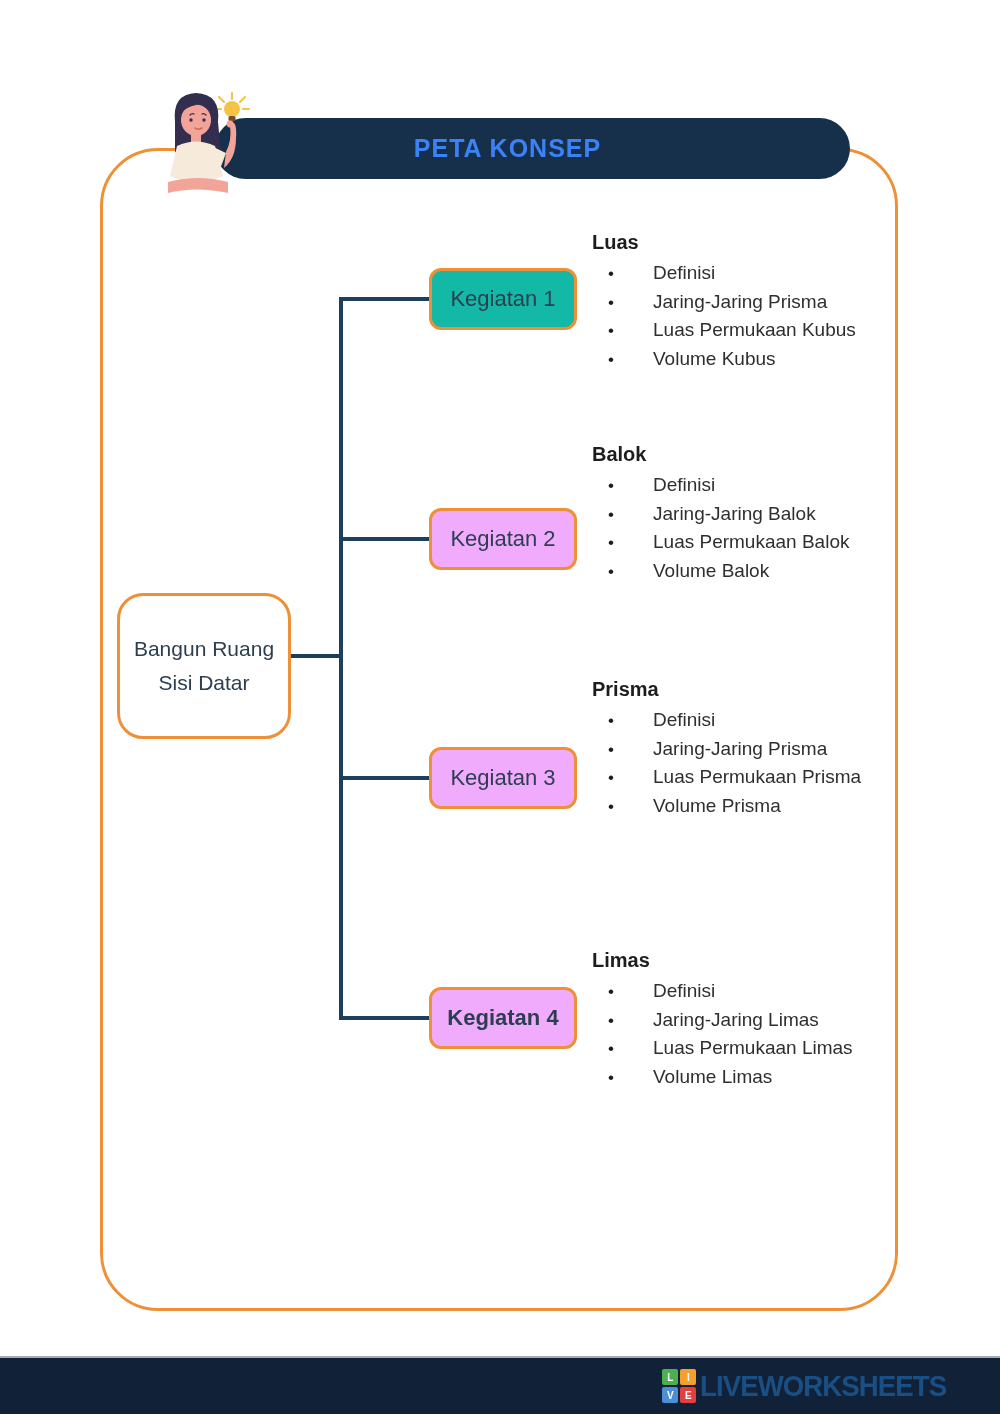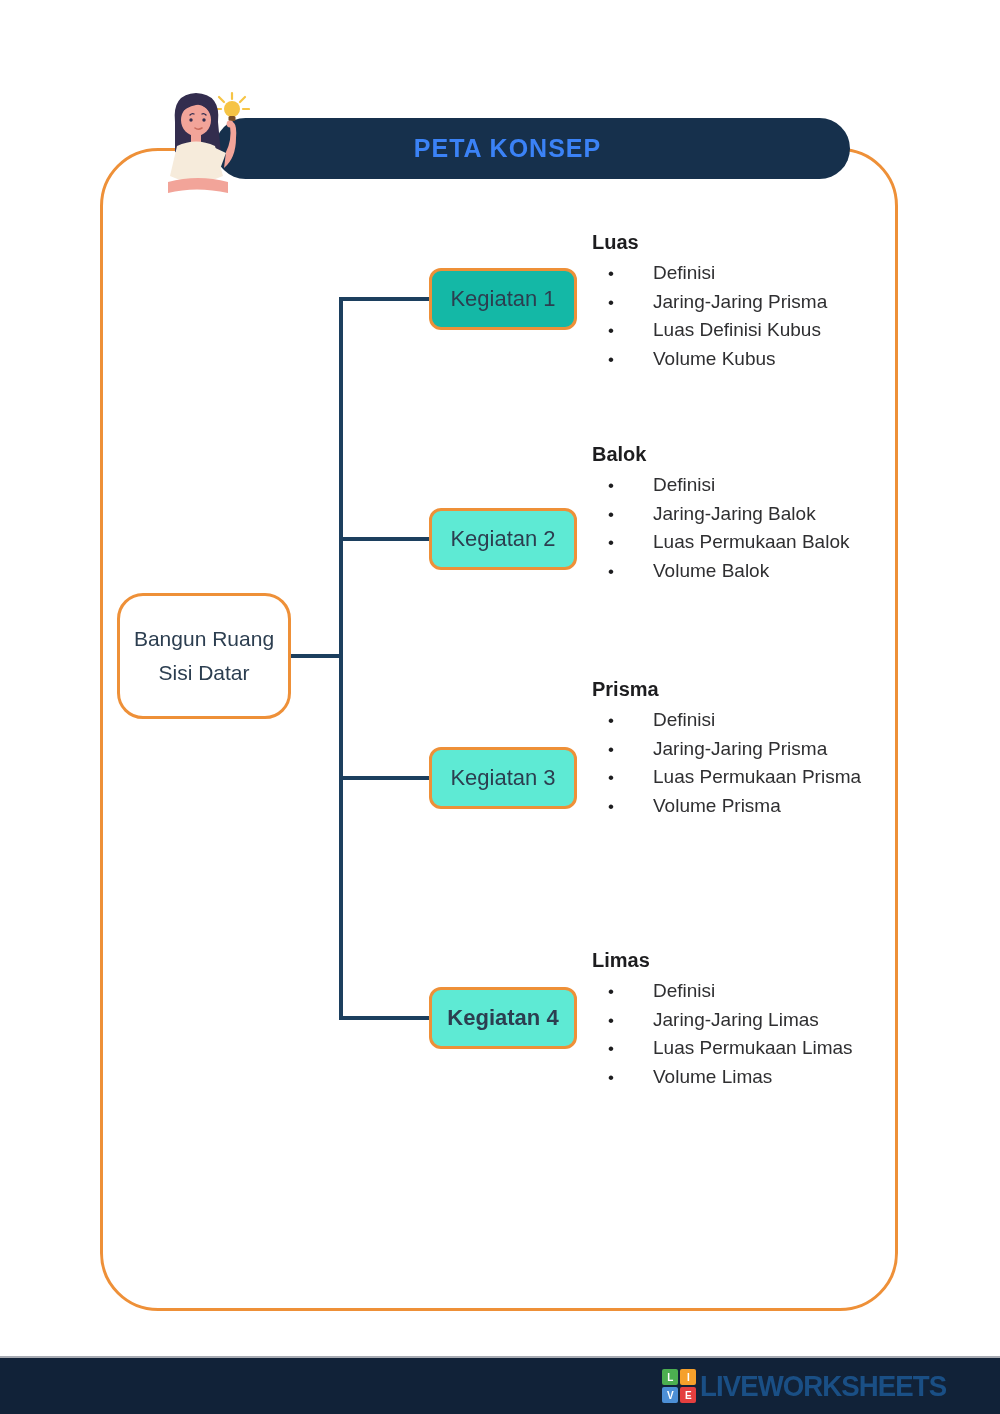--- a/index.html
+++ b/index.html
@@ -28,29 +28,29 @@
   
   .conn { position:absolute; background:#1C3F5E; z-index:1; }
   .trunk   { left:339px; top:297px; width:4px;  height:723px; }
   .branch1 { left:340px; top:297px; width:89px; height:4px; }
   .branch2 { left:340px; top:537px; width:89px; height:4px; }
   .branch3 { left:340px; top:776px; width:89px; height:4px; }
   .branch4 { left:340px; top:1016px;width:89px; height:4px; }
   .rootlink{ left:289px; top:654px; width:54px; height:4px; }
   
   .root-box {
-    position:absolute; left:117px; top:593px; width:174px; height:126px;
+    position:absolute; left:117px; top:593px; width:174px; height:146px;
     background:#ffffff; border:3px solid #EE9038; border-radius:26px; z-index:2;
     display:flex; flex-direction:column; align-items:center; justify-content:center;
   }
   .root-box .line { color:#2C3E50; font-size:21px; line-height:34px; }
   
   .keg-box {
     position:absolute; left:429px; width:148px; height:62px;
-    background:#5eead4; border:3px solid #EE9038; border-radius:12px; z-index:2;
+    background:#f0abfc; border:3px solid #EE9038; border-radius:12px; z-index:2;
     display:flex; align-items:center; justify-content:center;
   }
   .keg-box.highlight { background:#14b8a6; }
   .keg1 { top:268px; } .keg2 { top:508px; } .keg3 { top:747px; } .keg4 { top:987px;font-weight:bold; }
   .keg-box .label { color:#2C3E50; font-size:22px; }
   
   .topic { position:absolute; left:592px; width:330px; z-index:2; }
   .t1 { top:231px; } .t2 { top:443px; } .t3 { top:678px; } .t4 { top:949px; }
   .topic h3 { font-size:20px; font-weight:bold; color:#1D1D1F; margin-bottom:5px; }
   .topic ul { list-style:none; }
@@ -151,21 +151,21 @@
       <li>
           <span class="dot">•</span>
           <span class="txt">Definisi</span>
         </li>
       <li>
           <span class="dot">•</span>
           <span class="txt">Jaring-Jaring Prisma</span>
         </li>
       <li>
           <span class="dot">•</span>
-          <span class="txt">Luas Definisi Kubus</span>
+          <span class="txt">Luas Permukaan Kubus</span>
         </li>
       <li>
           <span class="dot">•</span>
           <span class="txt">Volume Kubus</span>
         </li>
     </ul>
   </div>
   <div class="topic t2">
     <h3>Balok</h3>
     <ul>

